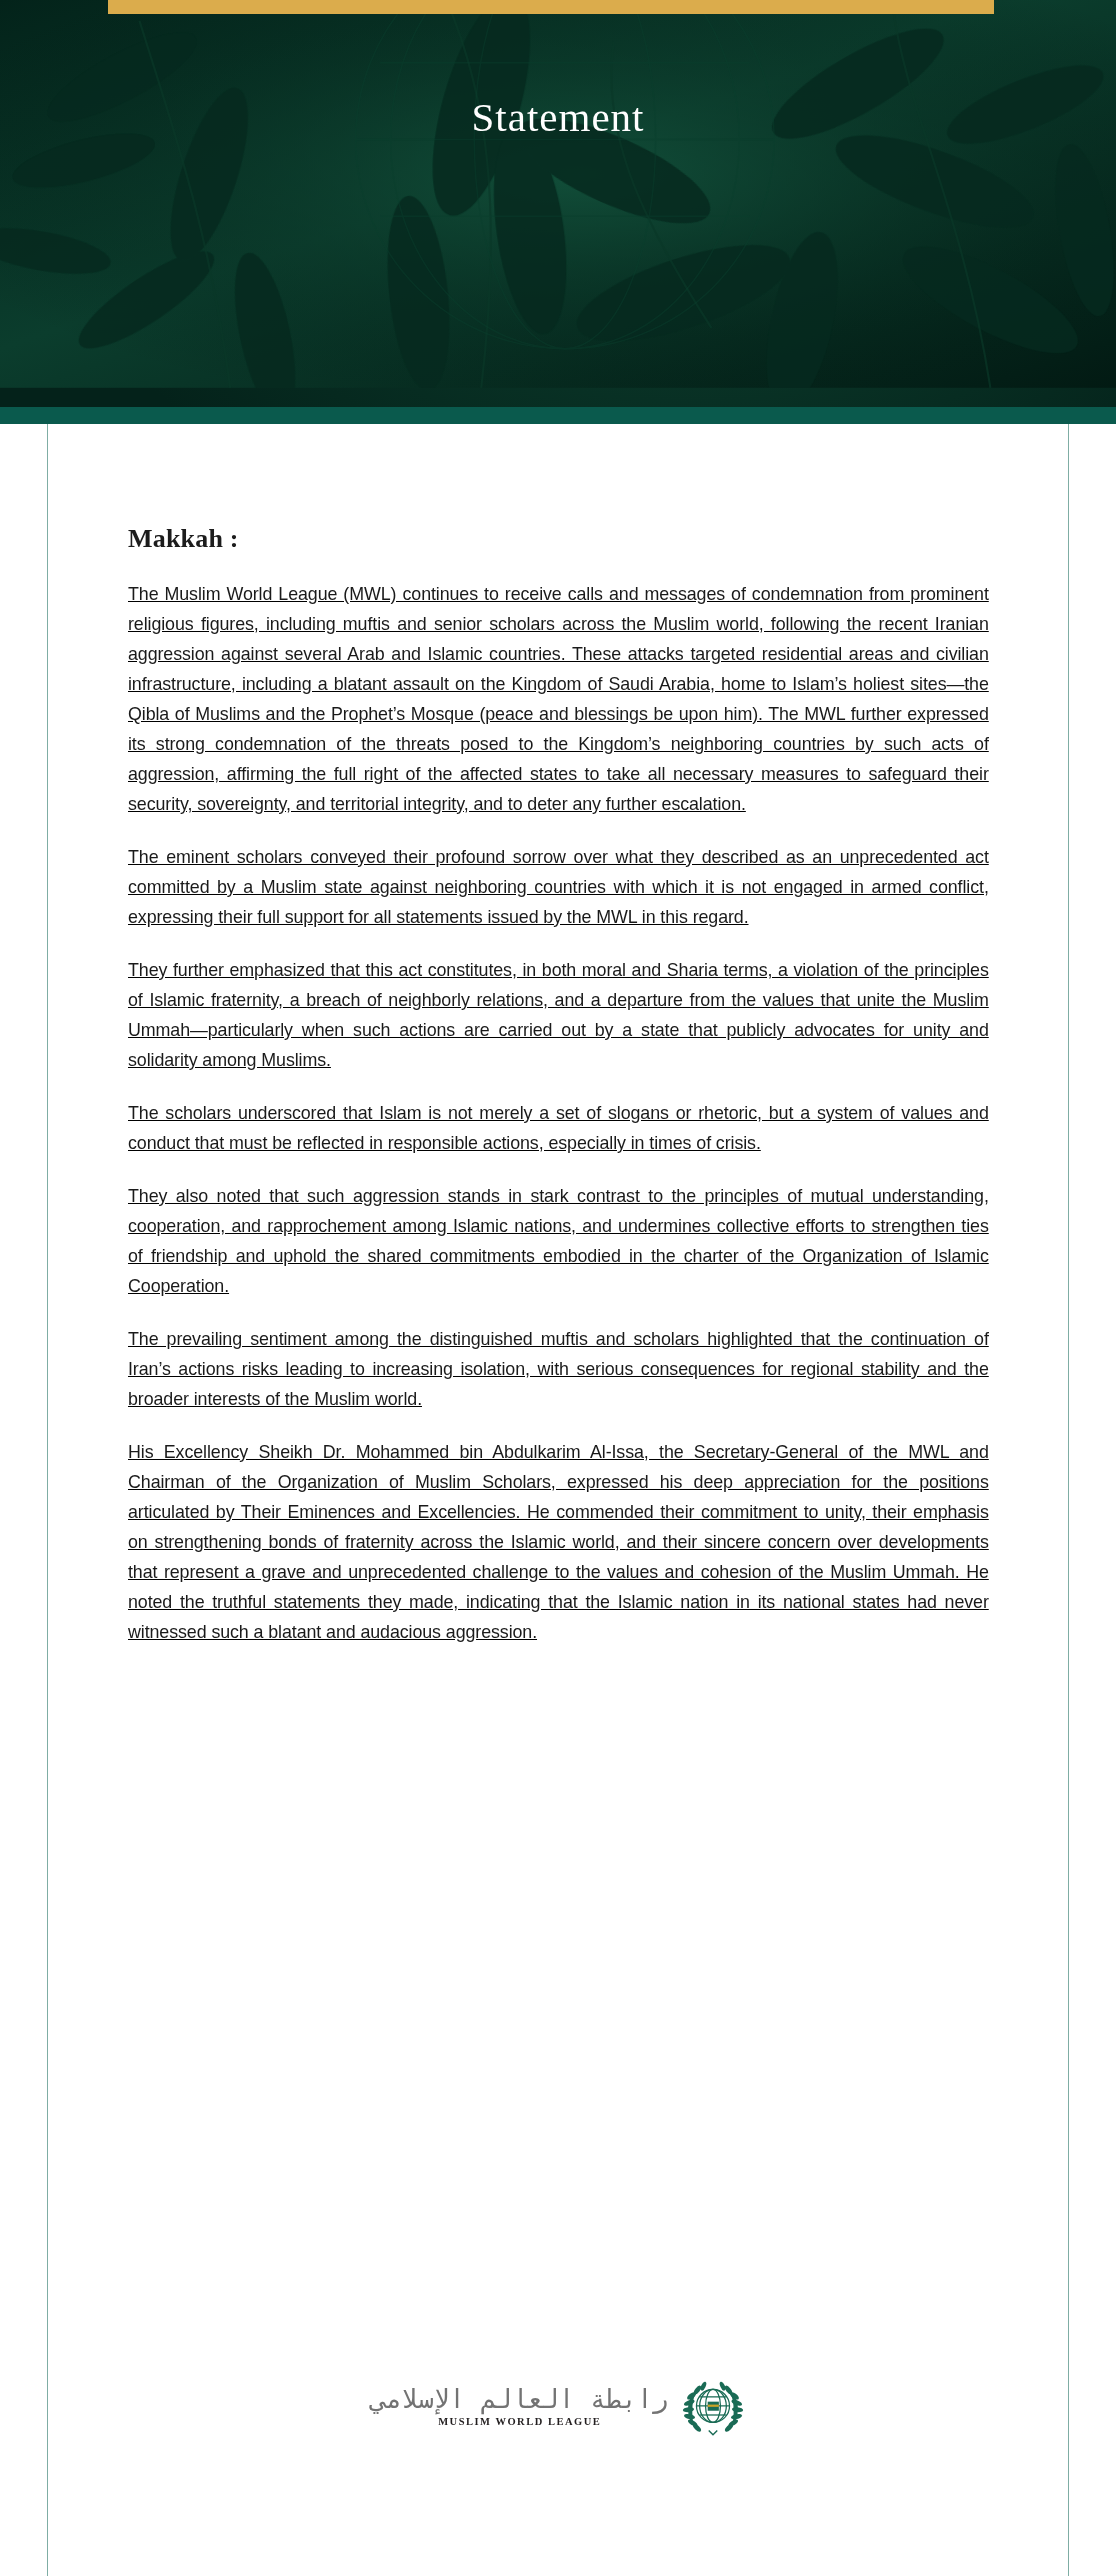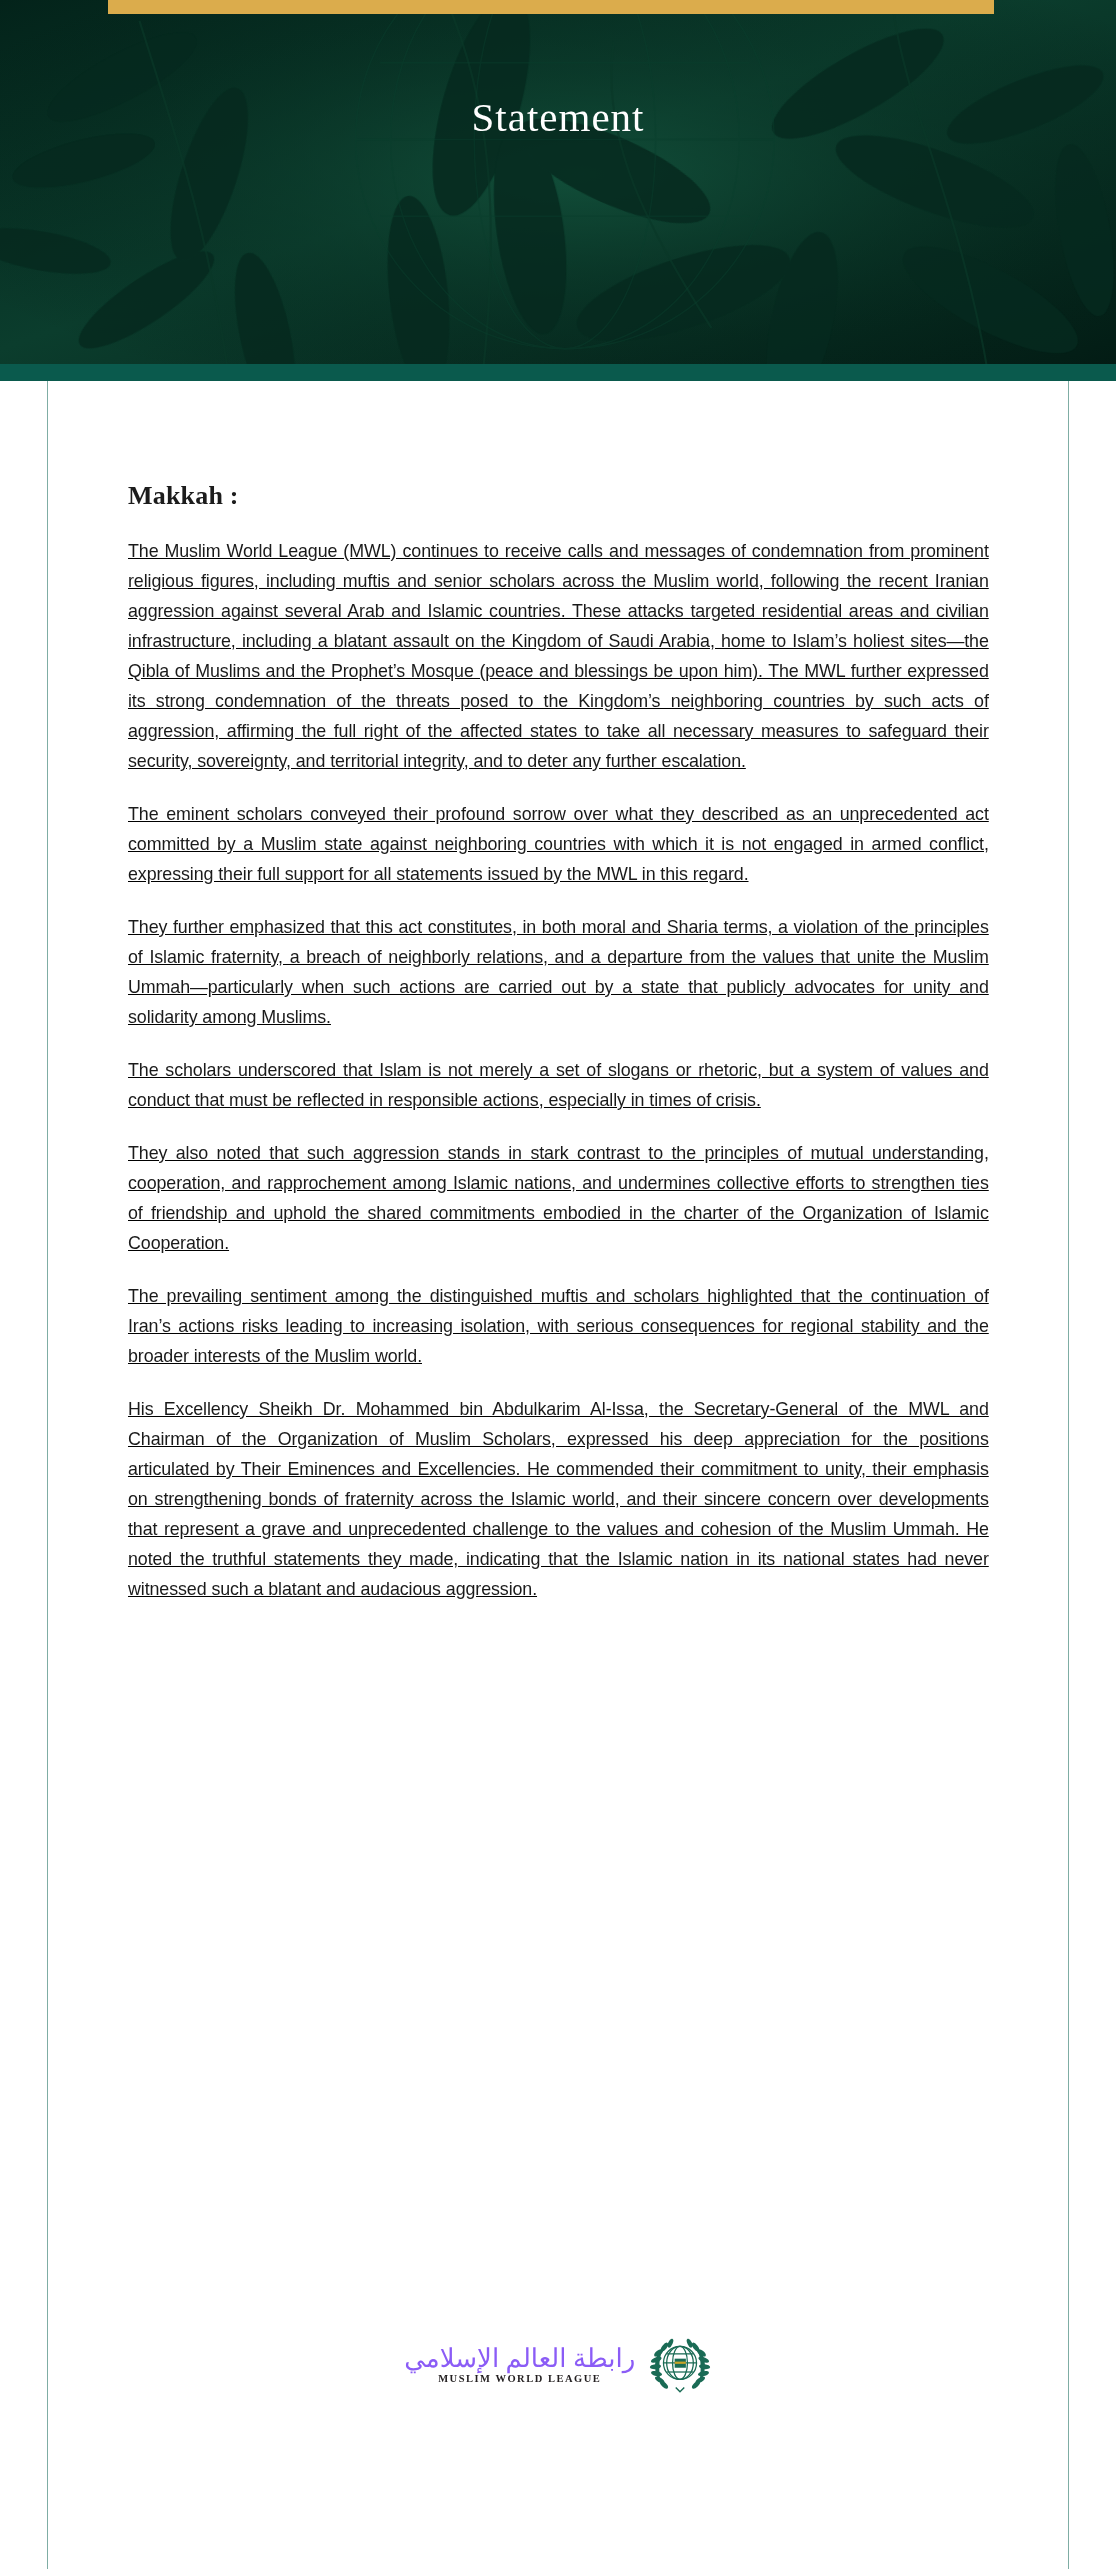--- a/index.html
+++ b/index.html
@@ -12,21 +12,21 @@
     height: 2576px;
     font-family: "Liberation Sans", sans-serif;
     overflow: hidden;
     position: relative;
   }
 
   
   .hero {
     position: relative;
     width: 1116px;
-    height: 381px;
+    height: 424px;
     background:
       radial-gradient(ellipse 628px 363px at 62% 48%, #0d3b2c 0%, #093326 45%, #04221a 100%),
       linear-gradient(135deg, #03231a 0%, #0a3a2b 50%, #021a13 100%);
     overflow: hidden;
   }
   .hero-leaves {
     position: absolute;
     inset: 0;
     opacity: 1;
   }
@@ -134,23 +134,23 @@
     align-items: center;
     justify-content: center;
     gap: 12.6px;
   }
   .logo-text-block {
     display: flex;
     flex-direction: column;
     align-items: center;
   }
   .logo-arabic {
-    font-family: Liberation Serif, serif;
+    font-family: Liberation Mono, monospace;
     font-size: 26px;
-    color: #8b5cf6;
+    color: #737373;
     line-height: 1.15;
     direction: rtl;
     white-space: nowrap;
   }
   .logo-en {
     font-family: "Liberation Serif", "DejaVu Serif", serif;
     font-weight: bold;
     font-size: 10.5px;
     letter-spacing: 1.5px;
     color: #231f20;

